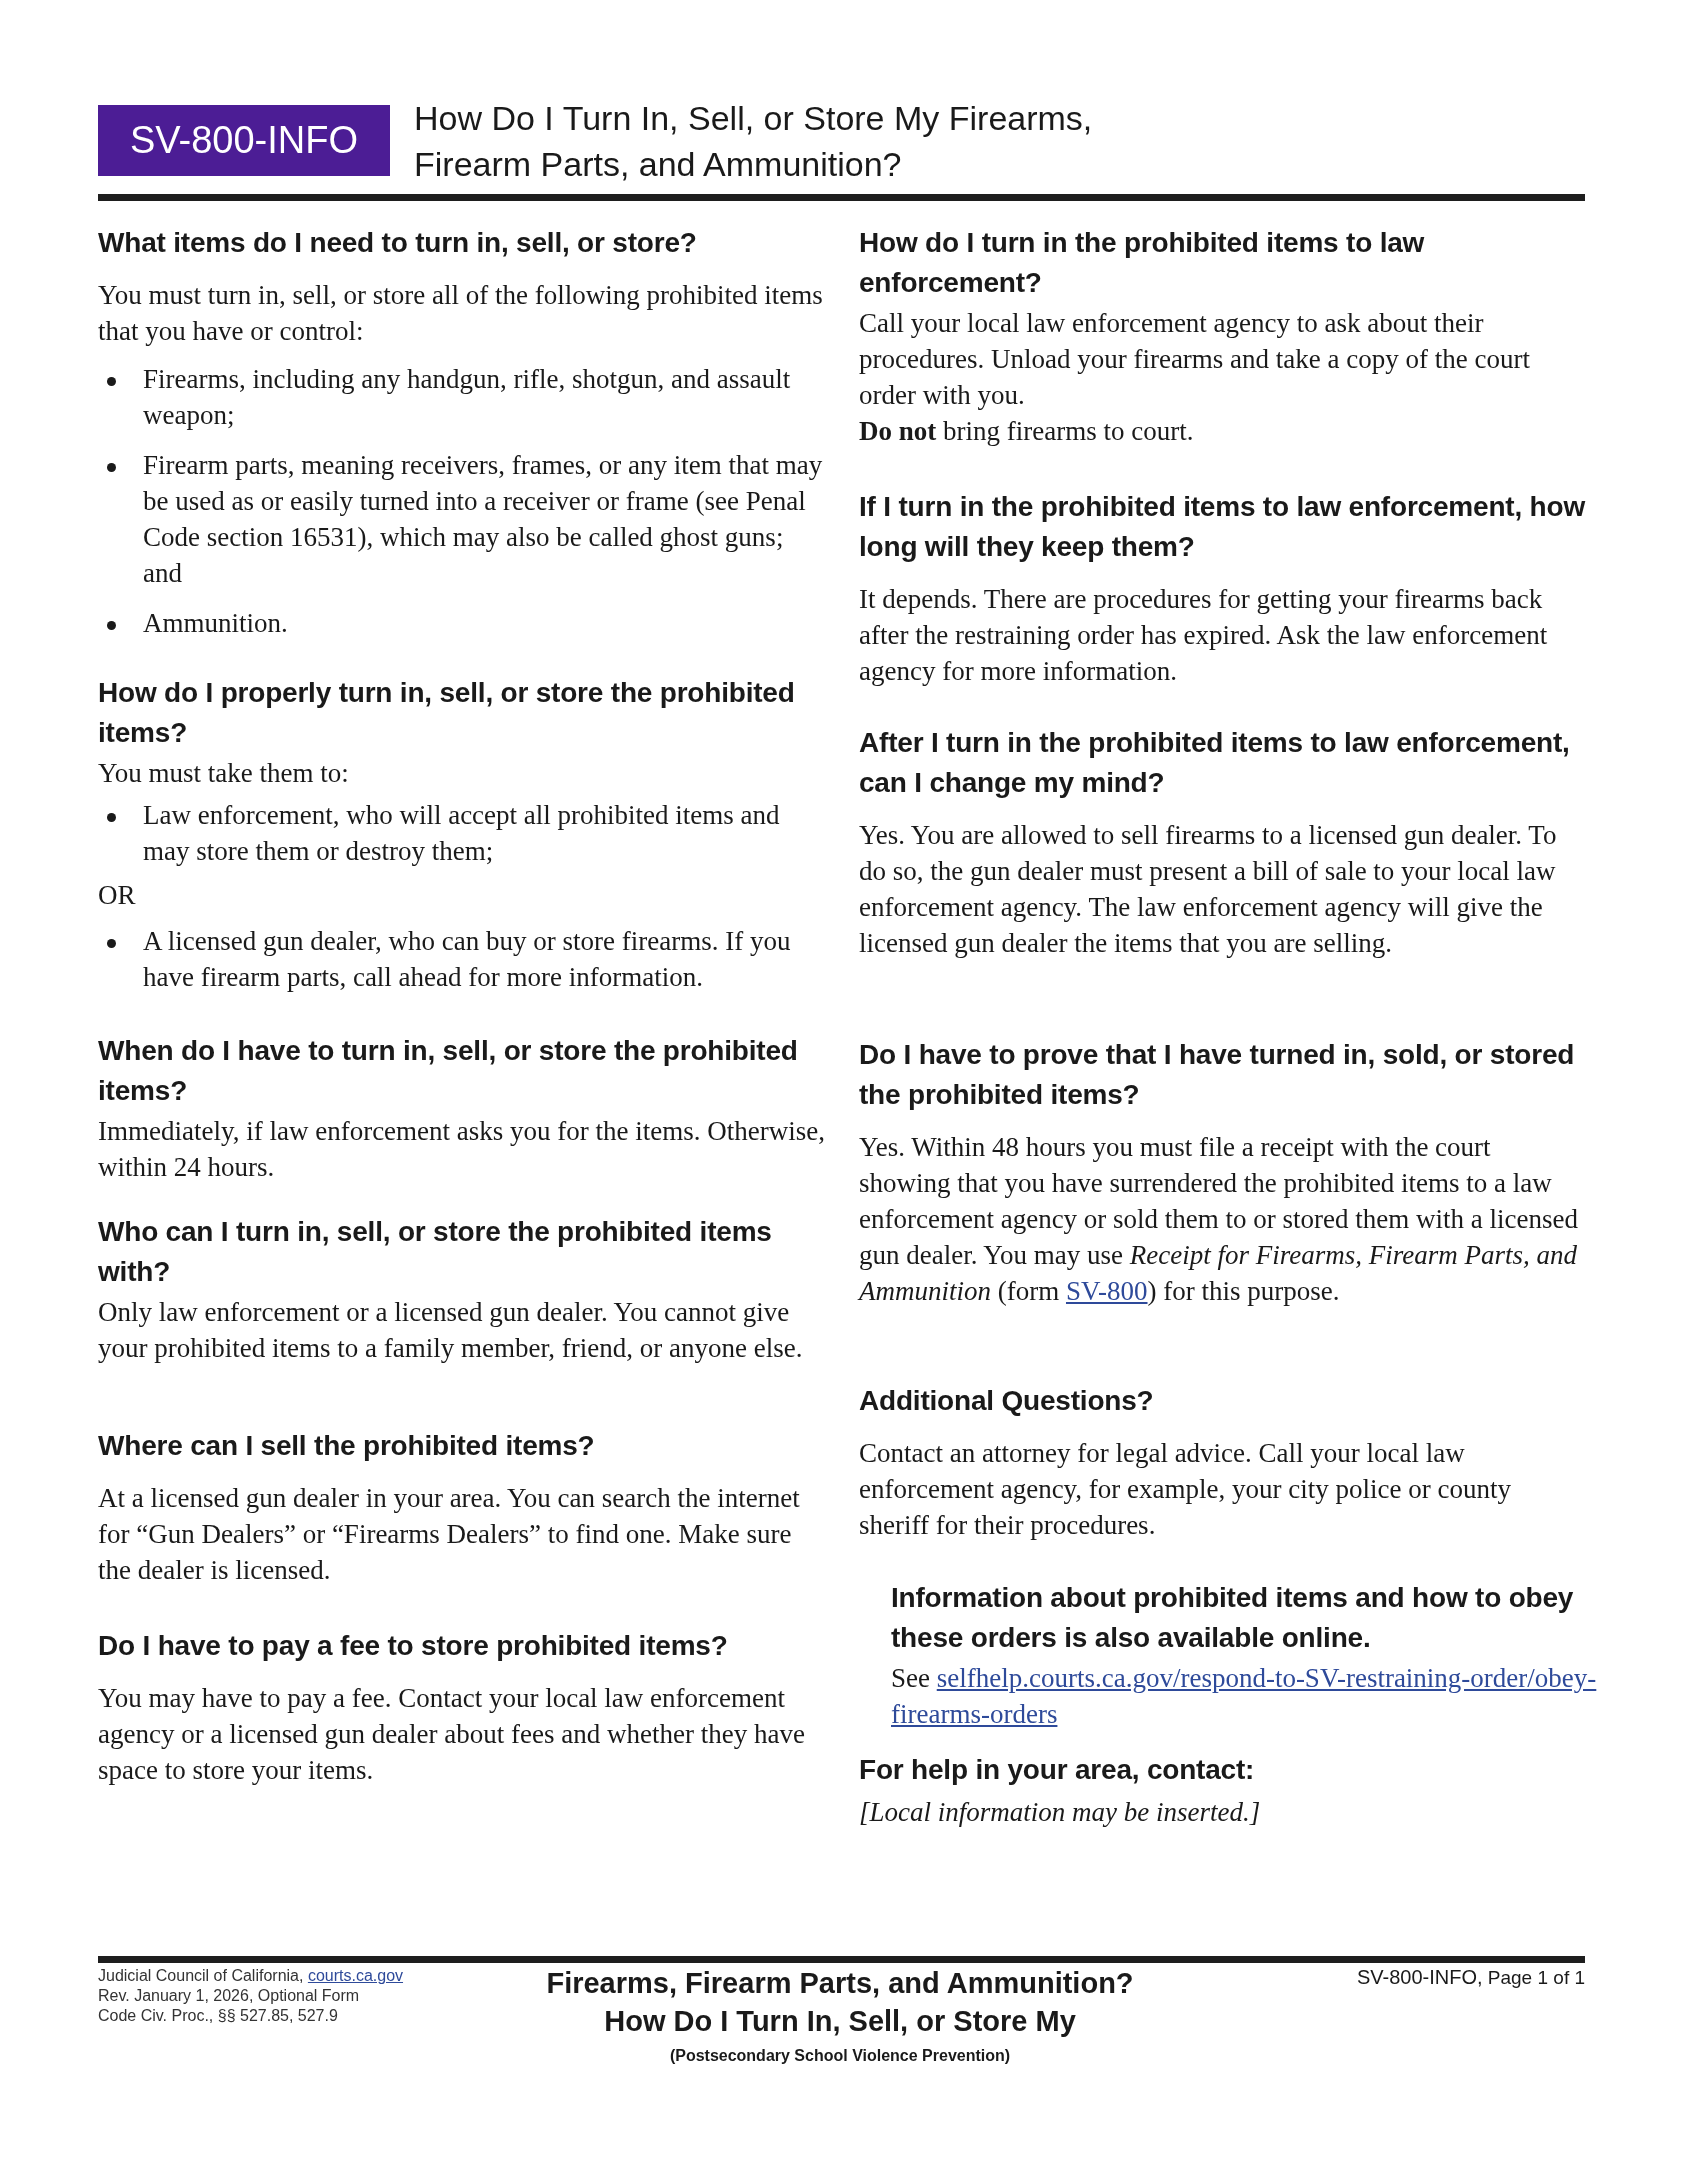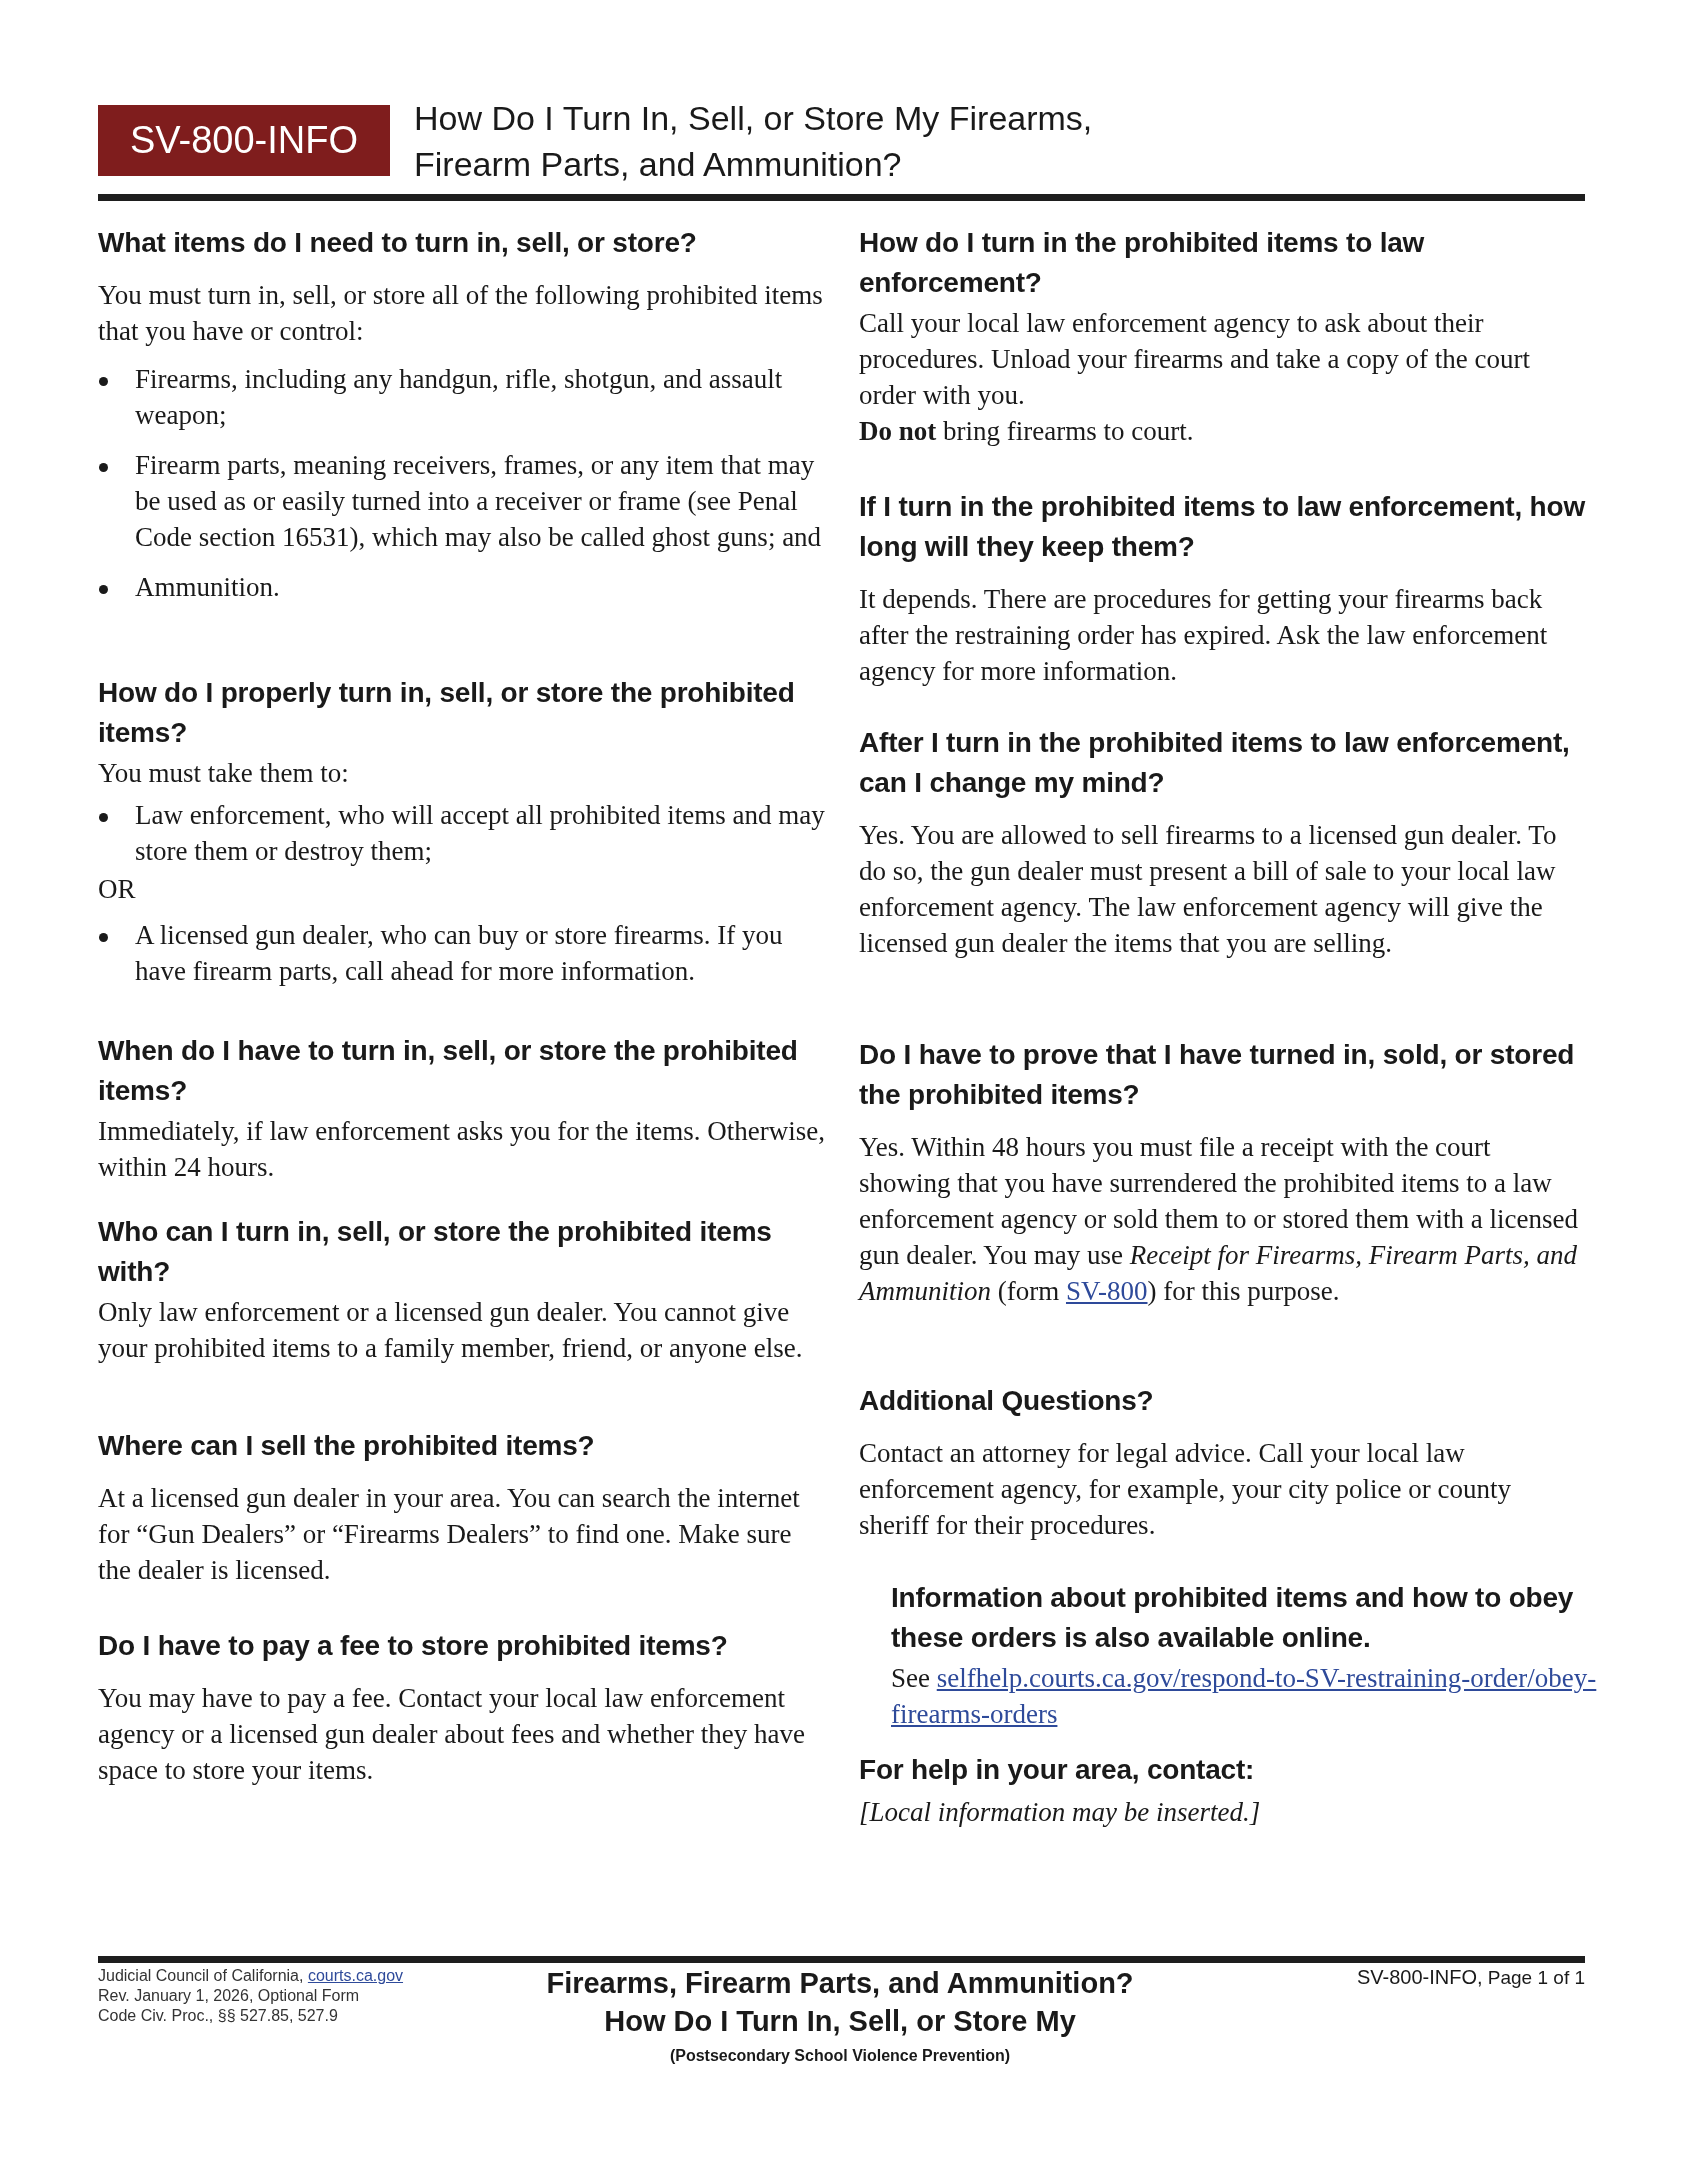--- a/index.html
+++ b/index.html
@@ -2,21 +2,21 @@
 <html><head>
 <meta charset="utf-8">
 <style>
   html, body { margin: 0; padding: 0; background: #ffffff; }
   body { width: 1683px; height: 2178px; position: relative; overflow: hidden; color: #1a1a1a; }
   .sans { font-family: "Liberation Sans", "DejaVu Sans", sans-serif; }
 
   
   .form-id-box {
     position: absolute; left: 98px; top: 105px; width: 292px; height: 71px;
-    background: #7f1d1d; color: #ffffff;
+    background: #4c1d95; color: #ffffff;
     display: flex; align-items: center; justify-content: center;
     font-size: 38px; font-weight: normal; letter-spacing: 0px;
   }
   .doc-title {
     position: absolute; left: 414px; top: 95px; width: 990px;
     font-size: 34px; line-height: 46px; color: #1a1a1a;
   }
   .rule { position: absolute; left: 98px; width: 1487px; height: 7px; background: #1e1e1e; }
 
   
@@ -28,21 +28,21 @@
   .h {
     font-family: "Liberation Sans", "DejaVu Sans", sans-serif;
     font-weight: bold; font-size: 28px; line-height: 40px; margin: 0; color: #1a1a1a;
     letter-spacing: -0.2px;
   }
   .p {
     font-family: "Liberation Serif", "DejaVu Serif", serif;
     font-size: 27px; line-height: 36px; margin: 0; color: #1a1a1a;
   }
   .gap-m { margin-top: 14px; }
-  ul.bl { list-style: none; margin: 0; padding: 0; }
+  ul.bl { list-style: none; margin: 8px; padding: 0; }
   ul.bl li {
     position: relative; padding-left: 37px;
     font-family: "Liberation Serif", "DejaVu Serif", serif;
     font-size: 27px; line-height: 36px; color: #1a1a1a;
   }
   ul.bl li + li { margin-top: 14px; }
   ul.bl li .dot {
     position: absolute; left: 1px; top: 16px; width: 9px; height: 9px; border-radius: 50%; background: #1a1a1a;
   }
   .b { font-weight: bold; }

